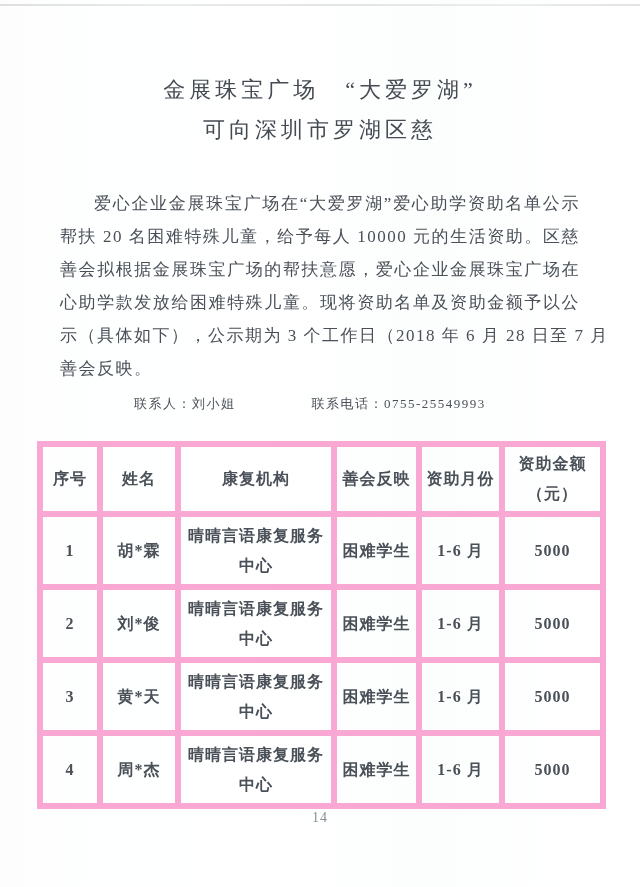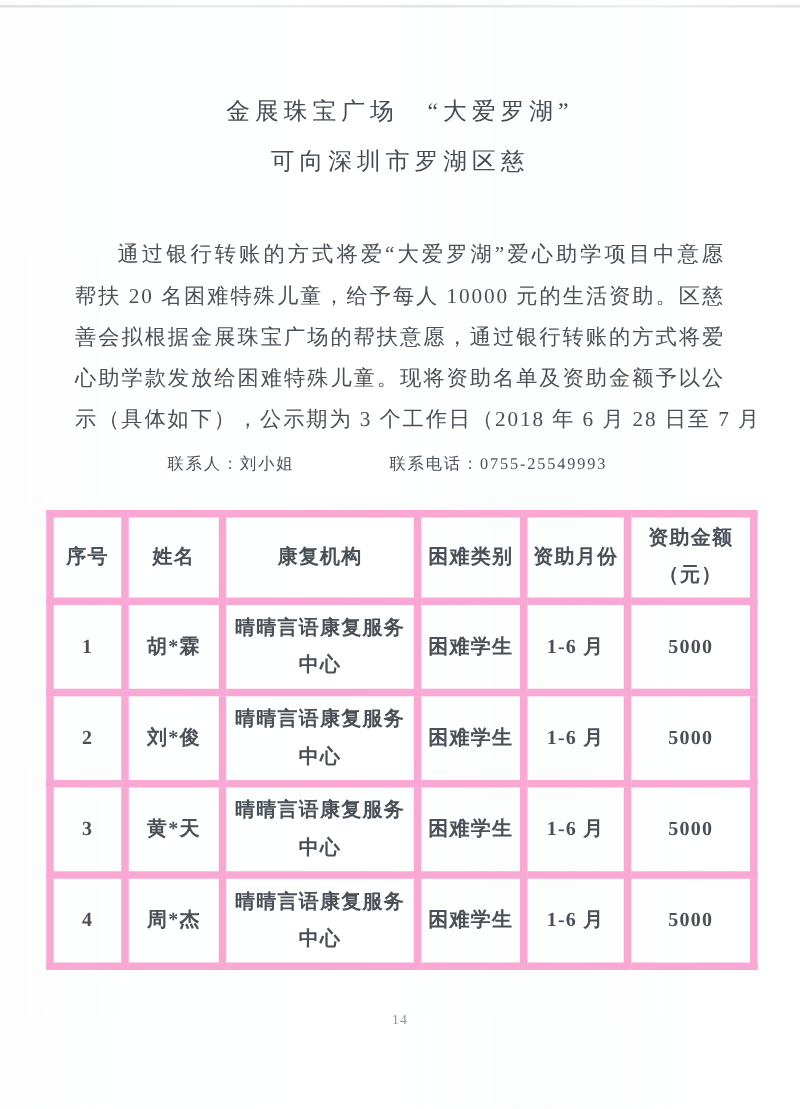--- a/index.html
+++ b/index.html
@@ -22,21 +22,21 @@
     width: 100%;
     height: 2px;
     background: linear-gradient(90deg, #d7d9db, #e7e8ea 25%, #dddfe1 55%, #e9eaec 80%, #dcdee0);
     opacity: 0.85;
   }
   .title-block {
     margin-top: 70px;
     text-align: center;
   }
   .title-line {
-    font-size: 19px;
+    font-size: 22px;
     line-height: 40px;
     letter-spacing: 4px;
     color: #454b53;
     font-weight: 500;
   }
   .para {
     width: 520px;
     margin: 37px auto 0 60px;
     font-size: 17px;
     line-height: 33px;
@@ -84,41 +84,42 @@
   table.funding th { height: 64px; }
   table.funding td { height: 67px; }
   th.wrap2 { white-space: pre-line; }
   td.org-cell { padding: 0 8px; }
   .page-footer {
     position: absolute;
     left: 0;
     top: 810px;
     width: 100%;
     text-align: center;
-    font-size: 11px;
+    font-size: 14px;
     color: #8b9097;
     letter-spacing: 1px;
   }
 </style>
 </head>
 <body>
 
 <div class="scan-top-line"></div>
 
 <div class="title-block">
   <div class="title-line">金展珠宝广场　“大爱罗湖”</div>
   <div class="title-line">可向深圳市罗湖区慈</div>
 </div>
 
 <div class="para">
-  <div class="para-line first">通过银行转账的方式将爱“大爱罗湖”爱心助学项目中意愿</div>
+  <div class="para-line first">爱心企业金展珠宝广场在“大爱罗湖”爱心助学资助名单公示</div>
   <div class="para-line">帮扶 20 名困难特殊儿童，给予每人 10000 元的生活资助。区慈</div>
-  <div class="para-line">善会拟根据金展珠宝广场的帮扶意愿，通过银行转账的方式将爱</div>
+  <div class="para-line">善会拟根据金展珠宝广场的帮扶意愿，爱心企业金展珠宝广场在</div>
   <div class="para-line">心助学款发放给困难特殊儿童。现将资助名单及资助金额予以公</div>
   <div class="para-line">示（具体如下），公示期为 3 个工作日（2018 年 6 月 28 日至 7 月</div>
+  <div class="para-line last">善会反映。</div>
 </div>
 
 <div class="contact-row">
   <span class="contact-person">联系人：刘小姐</span>
   <span class="contact-phone">联系电话：0755-25549993</span>
 </div>
 
 <table class="funding">
   <colgroup>
     <col style="width:60px">
@@ -126,21 +127,21 @@
       <col style="width:156px">
     <col style="width:85px">
       <col style="width:83px">
       <col style="width:101px">
   </colgroup>
   <thead>
     <tr>
       <th>序号</th>
       <th>姓名</th>
       <th>康复机构</th>
-      <th>困难类别</th>
+      <th>善会反映</th>
       <th>资助月份</th>
       <th class="wrap2">资助金额
 （元）</th>
     </tr>
   </thead>
   <tbody>
     <tr>
       <td>1</td>
       <td>胡*霖</td>
       <td class="org-cell">晴晴言语康复服务中心</td>

